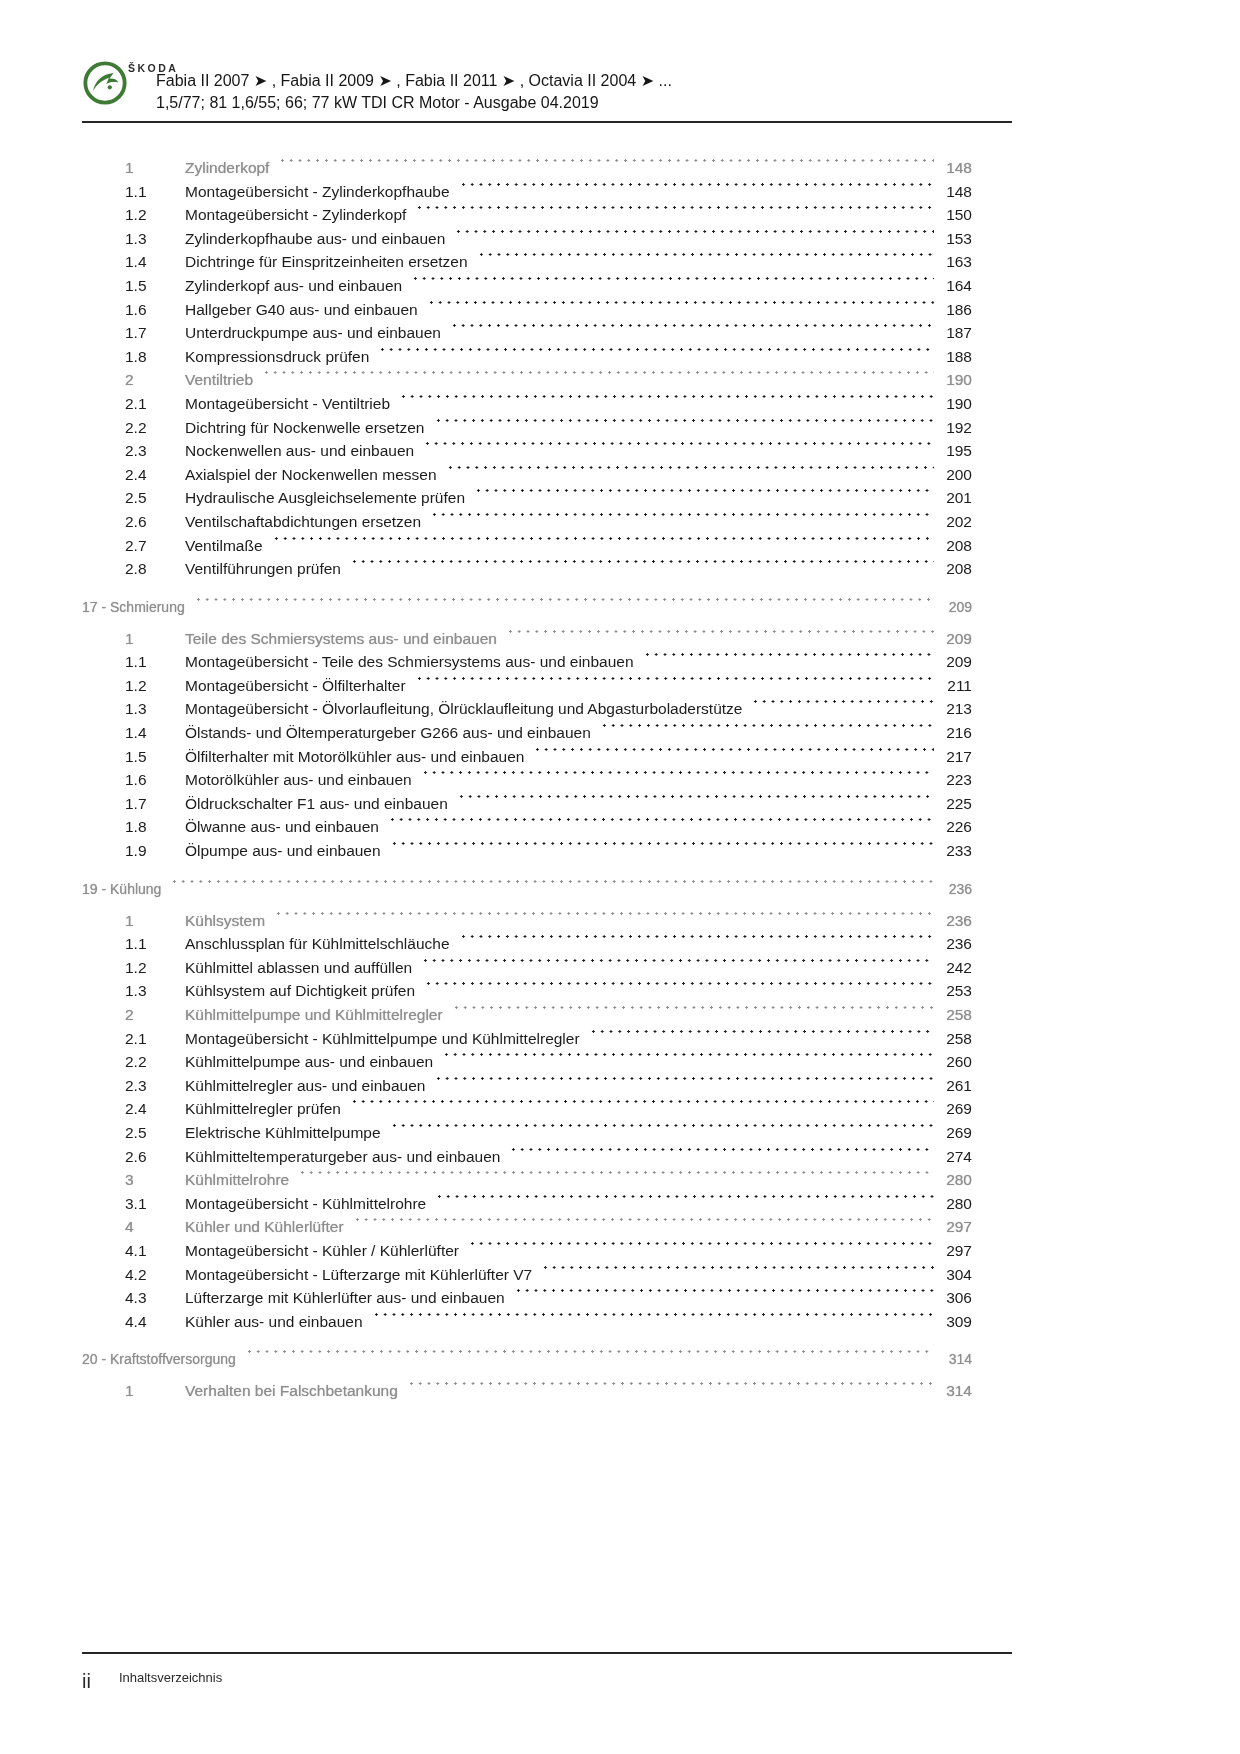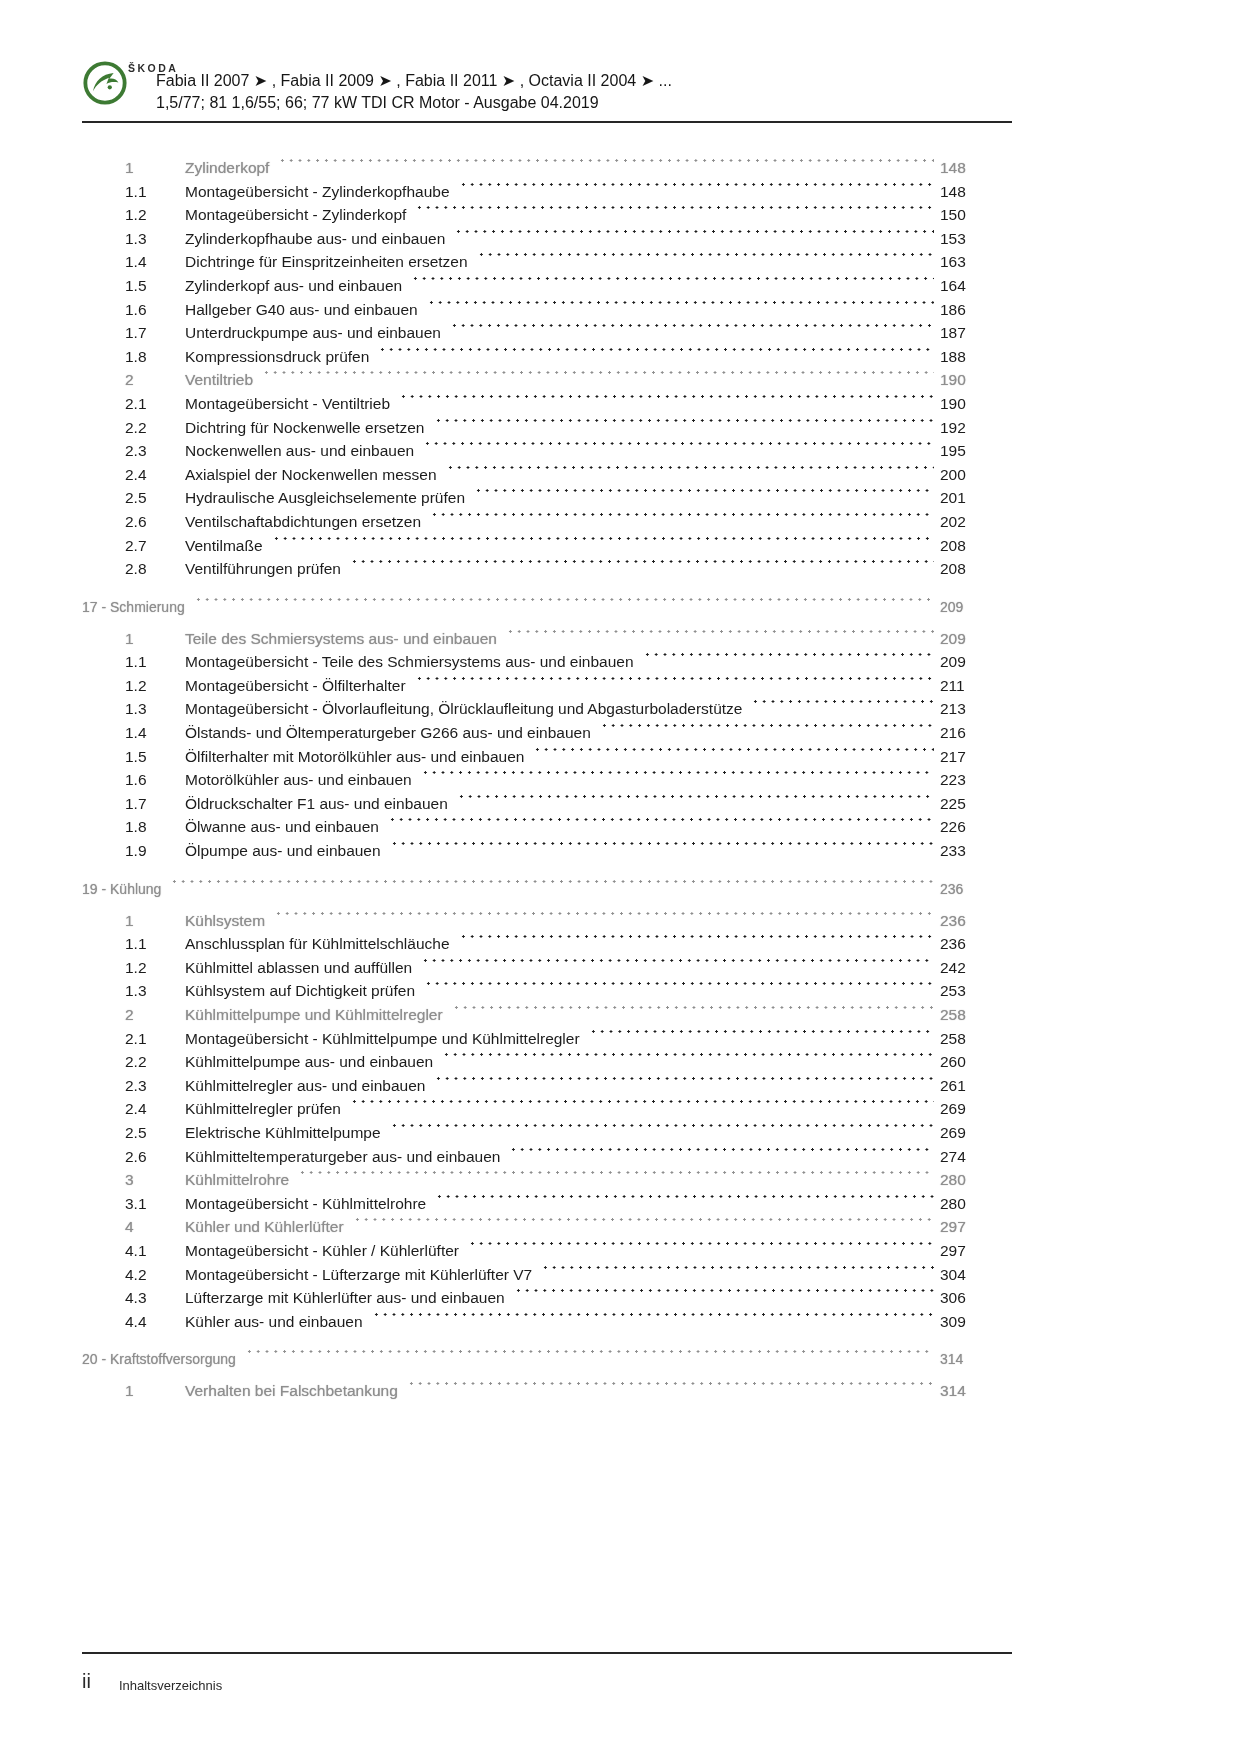--- a/index.html
+++ b/index.html
@@ -81,21 +81,21 @@
     height: 14px;
     margin: 0 6px 0 9px;
     background-image: radial-gradient(circle, currentColor 1.05px, rgba(0,0,0,0) 1.35px);
     background-repeat: repeat-x;
     background-position: 2px bottom 2px;
     background-size: 8.8px 3px;
   }
   .toc-row .page {
     flex: none;
     min-width: 32px;
-    text-align: left;
+    text-align: right;
   }
   .toc-row.entry { color: #1c1c1c; }
   .toc-row.section {
     color: #8e8e8e;
     text-shadow: 0 0 1px rgba(145,145,145,0.85);
   }
   .toc-row.chapter {
     color: #8e8e8e;
     text-shadow: 0 0 1px rgba(145,145,145,0.85);
     font-size: 14px;
@@ -115,21 +115,21 @@
     width: 930px;
   }
   .footer-rule {
     border: none;
     border-top: 2px solid #262626;
     margin: 0;
     width: 930px;
   }
   .footer-line {
     display: flex;
-    align-items: flex-end;
+    align-items: flex-start;
     margin-top: 16px;
   }
   .footer-page-label {
     font-size: 20px;
     color: #2a2a2a;
   }
   .footer-text {
     font-size: 13px;
     color: #2a2a2a;
     margin-left: 28px;

